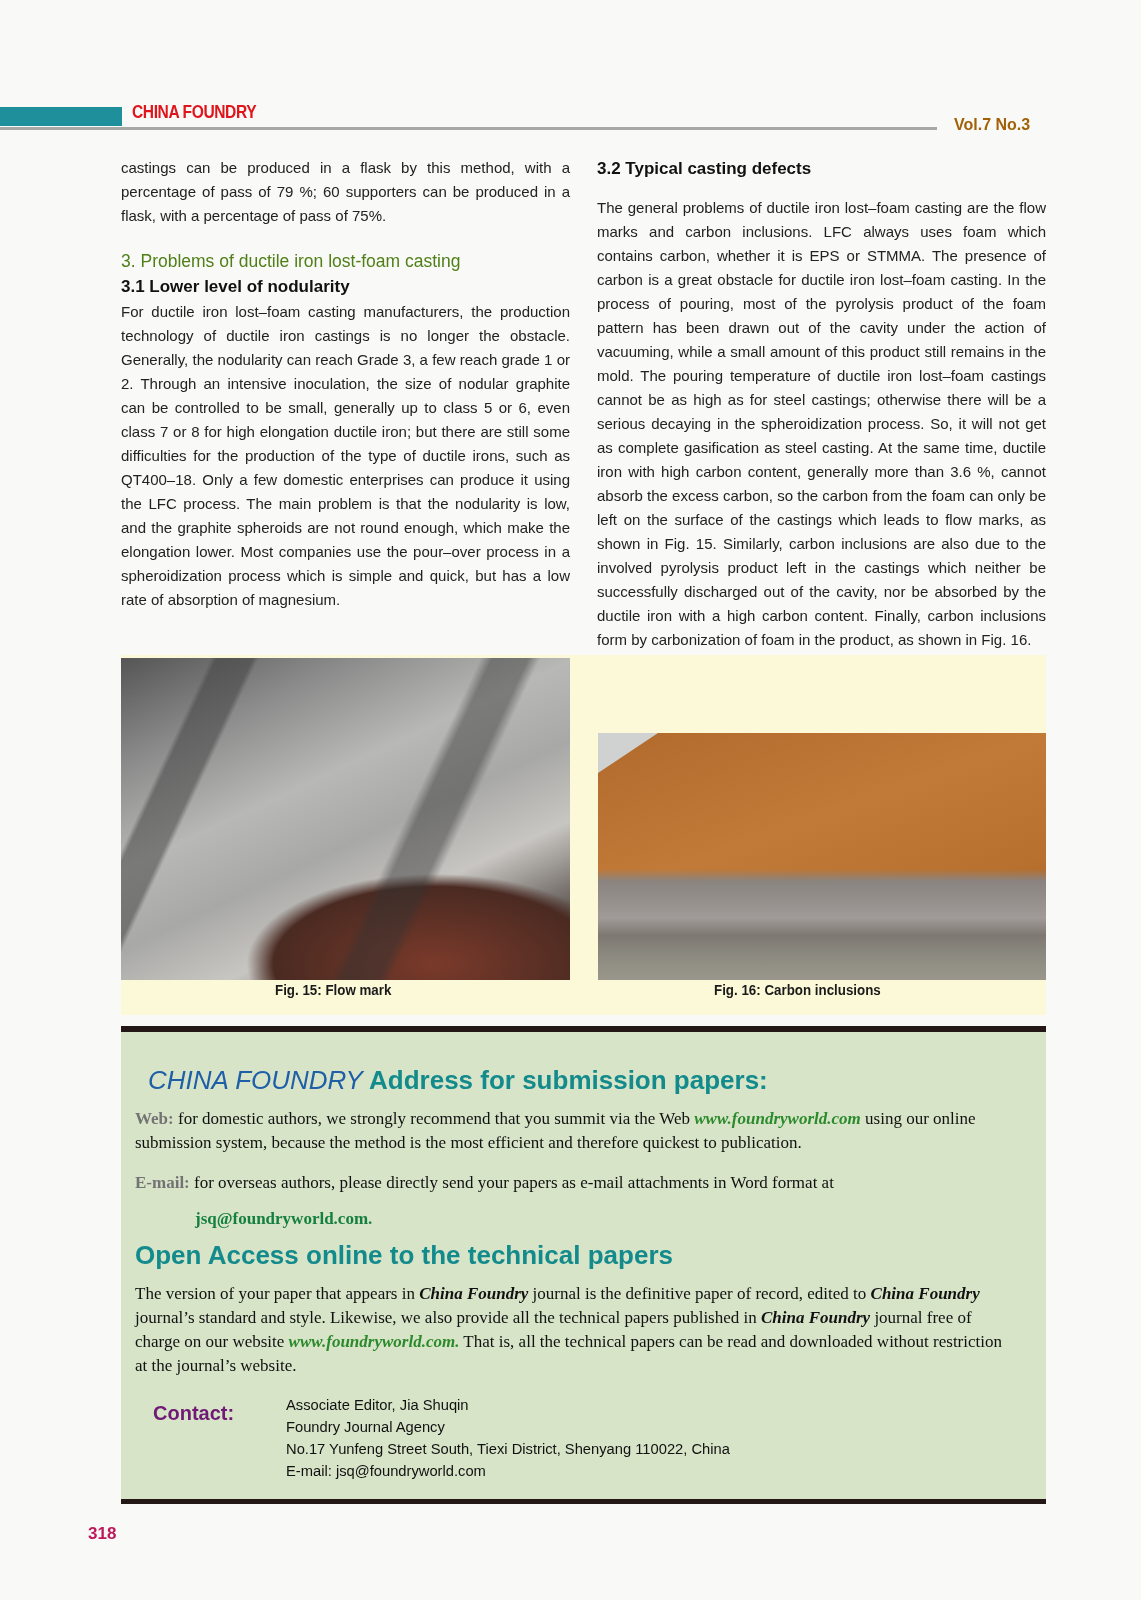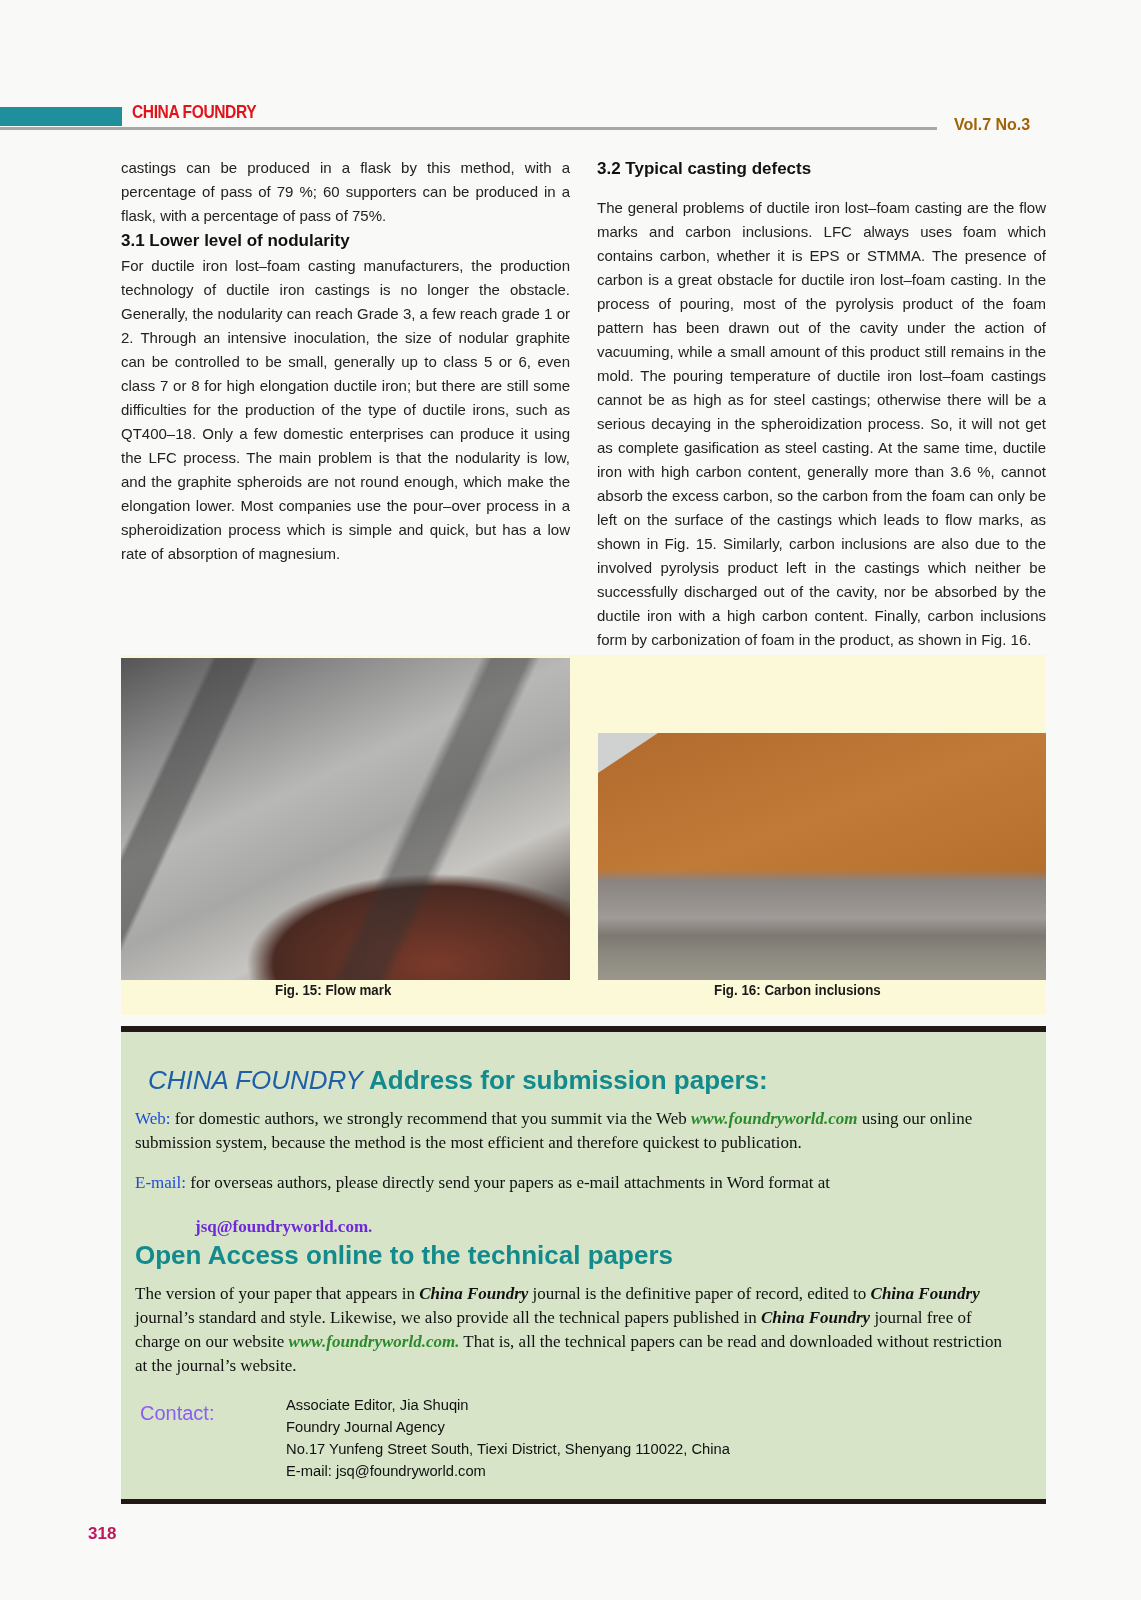--- a/index.html
+++ b/index.html
@@ -45,44 +45,45 @@
 
   .box-top-rule { position: absolute; left: 121px; top: 1026px; width: 925px; height: 6px; background: #231815; }
   .box { position: absolute; left: 121px; top: 1032px; width: 925px; height: 467px; background: #d7e4c8; }
   .box-bottom-rule { position: absolute; left: 121px; top: 1499px; width: 925px; height: 5px; background: #231815; }
 
   .box-title { position: absolute; left: 148px; top: 1065px; font-size: 26px; font-weight: bold; color: #138a8c; }
   .box-title .brand { font-weight: normal; font-style: italic; color: #1e5fa8; }
   .serif { font-family: "Liberation Serif", serif; font-size: 17px; line-height: 24px; color: #111; }
   .web-para { position: absolute; left: 135px; top: 1107px; width: 880px; }
   .email-para { position: absolute; left: 135px; top: 1171px; width: 880px; }
-  .label-red { color: #1d4ed8; font-weight: normal; }
+  .label-red { color: #737373; font-weight: bold; }
   .link-green { color: #2b8a2b; font-weight: bold; font-style: italic; }
-  .email-addr { display: block; margin-left: 60px; margin-top: 20px; color: #6d28d9; font-weight: bold; font-style: normal; }
+  .email-addr { display: block; margin-left: 60px; margin-top: 12px; color: #15803d; font-weight: bold; font-style: normal; }
 
   .oa-title { position: absolute; left: 135px; top: 1240px; font-size: 26px; font-weight: bold; color: #138a8c; }
   .oa-para { position: absolute; left: 135px; top: 1282px; width: 880px; }
   .oa-para .it { font-weight: bold; font-style: italic; }
 
-  .contact-label { position: absolute; left: 140px; top: 1402px; font-size: 20px; font-weight: normal; color: #8b5cf6; }
+  .contact-label { position: absolute; left: 153px; top: 1402px; font-size: 20px; font-weight: bold; color: #701a75; }
   .contact-lines { position: absolute; left: 286px; top: 1394px; font-size: 15.5px; line-height: 22px; color: #111; }
   .contact-lines div { transform: scaleX(0.95); transform-origin: left top; }
 
   .page-number { position: absolute; left: 88px; top: 1524px; font-size: 17px; font-weight: bold; color: #be185d; }
 </style>
 </head>
 <body>
 
 <div class="header-bar"></div>
 <div class="journal-name">CHINA FOUNDRY</div>
 <div class="header-rule"></div>
 <div class="volume">Vol.7 No.3</div>
 
 <div class="col col-left">
   <p>castings can be produced in a flask by this method, with a percentage of pass of 79 %; 60 supporters can be produced in a flask, with a percentage of pass of 75%.</p>
+  <p class="section-title">3. Problems of ductile iron lost-foam casting</p>
   <p class="subsection-title">3.1 Lower level of nodularity</p>
   <p>For ductile iron lost–foam casting manufacturers, the production technology of ductile iron castings is no longer the obstacle. Generally, the nodularity can reach Grade 3, a few reach grade 1 or 2. Through an intensive inoculation, the size of nodular graphite can be controlled to be small, generally up to class 5 or 6, even class 7 or 8 for high elongation ductile iron; but there are still some difficulties for the production of the type of ductile irons, such as QT400–18. Only a few domestic enterprises can produce it using the LFC process. The main problem is that the nodularity is low, and the graphite spheroids are not round enough, which make the elongation lower. Most companies use the pour–over process in a spheroidization process which is simple and quick, but has a low rate of absorption of magnesium.</p>
 </div>
 
 <div class="col col-right">
   <p class="subsection-title">3.2 Typical casting defects</p>
   <p>The general problems of ductile iron lost–foam casting are the flow marks and carbon inclusions. LFC always uses foam which contains carbon, whether it is EPS or STMMA. The presence of carbon is a great obstacle for ductile iron lost–foam casting. In the process of pouring, most of the pyrolysis product of the foam pattern has been drawn out of the cavity under the action of vacuuming, while a small amount of this product still remains in the mold. The pouring temperature of ductile iron lost–foam castings cannot be as high as for steel castings; otherwise there will be a serious decaying in the spheroidization process. So, it will not get as complete gasification as steel casting. At the same time, ductile iron with high carbon content, generally more than 3.6 %, cannot absorb the excess carbon, so the carbon from the foam can only be left on the surface of the castings which leads to flow marks, as shown in Fig. 15. Similarly, carbon inclusions are also due to the involved pyrolysis product left in the castings which neither be successfully discharged out of the cavity, nor be absorbed by the ductile iron with a high carbon content. Finally, carbon inclusions form by carbonization of foam in the product, as shown in Fig. 16.</p>
 </div>
 
 <div class="figure-band"></div>

